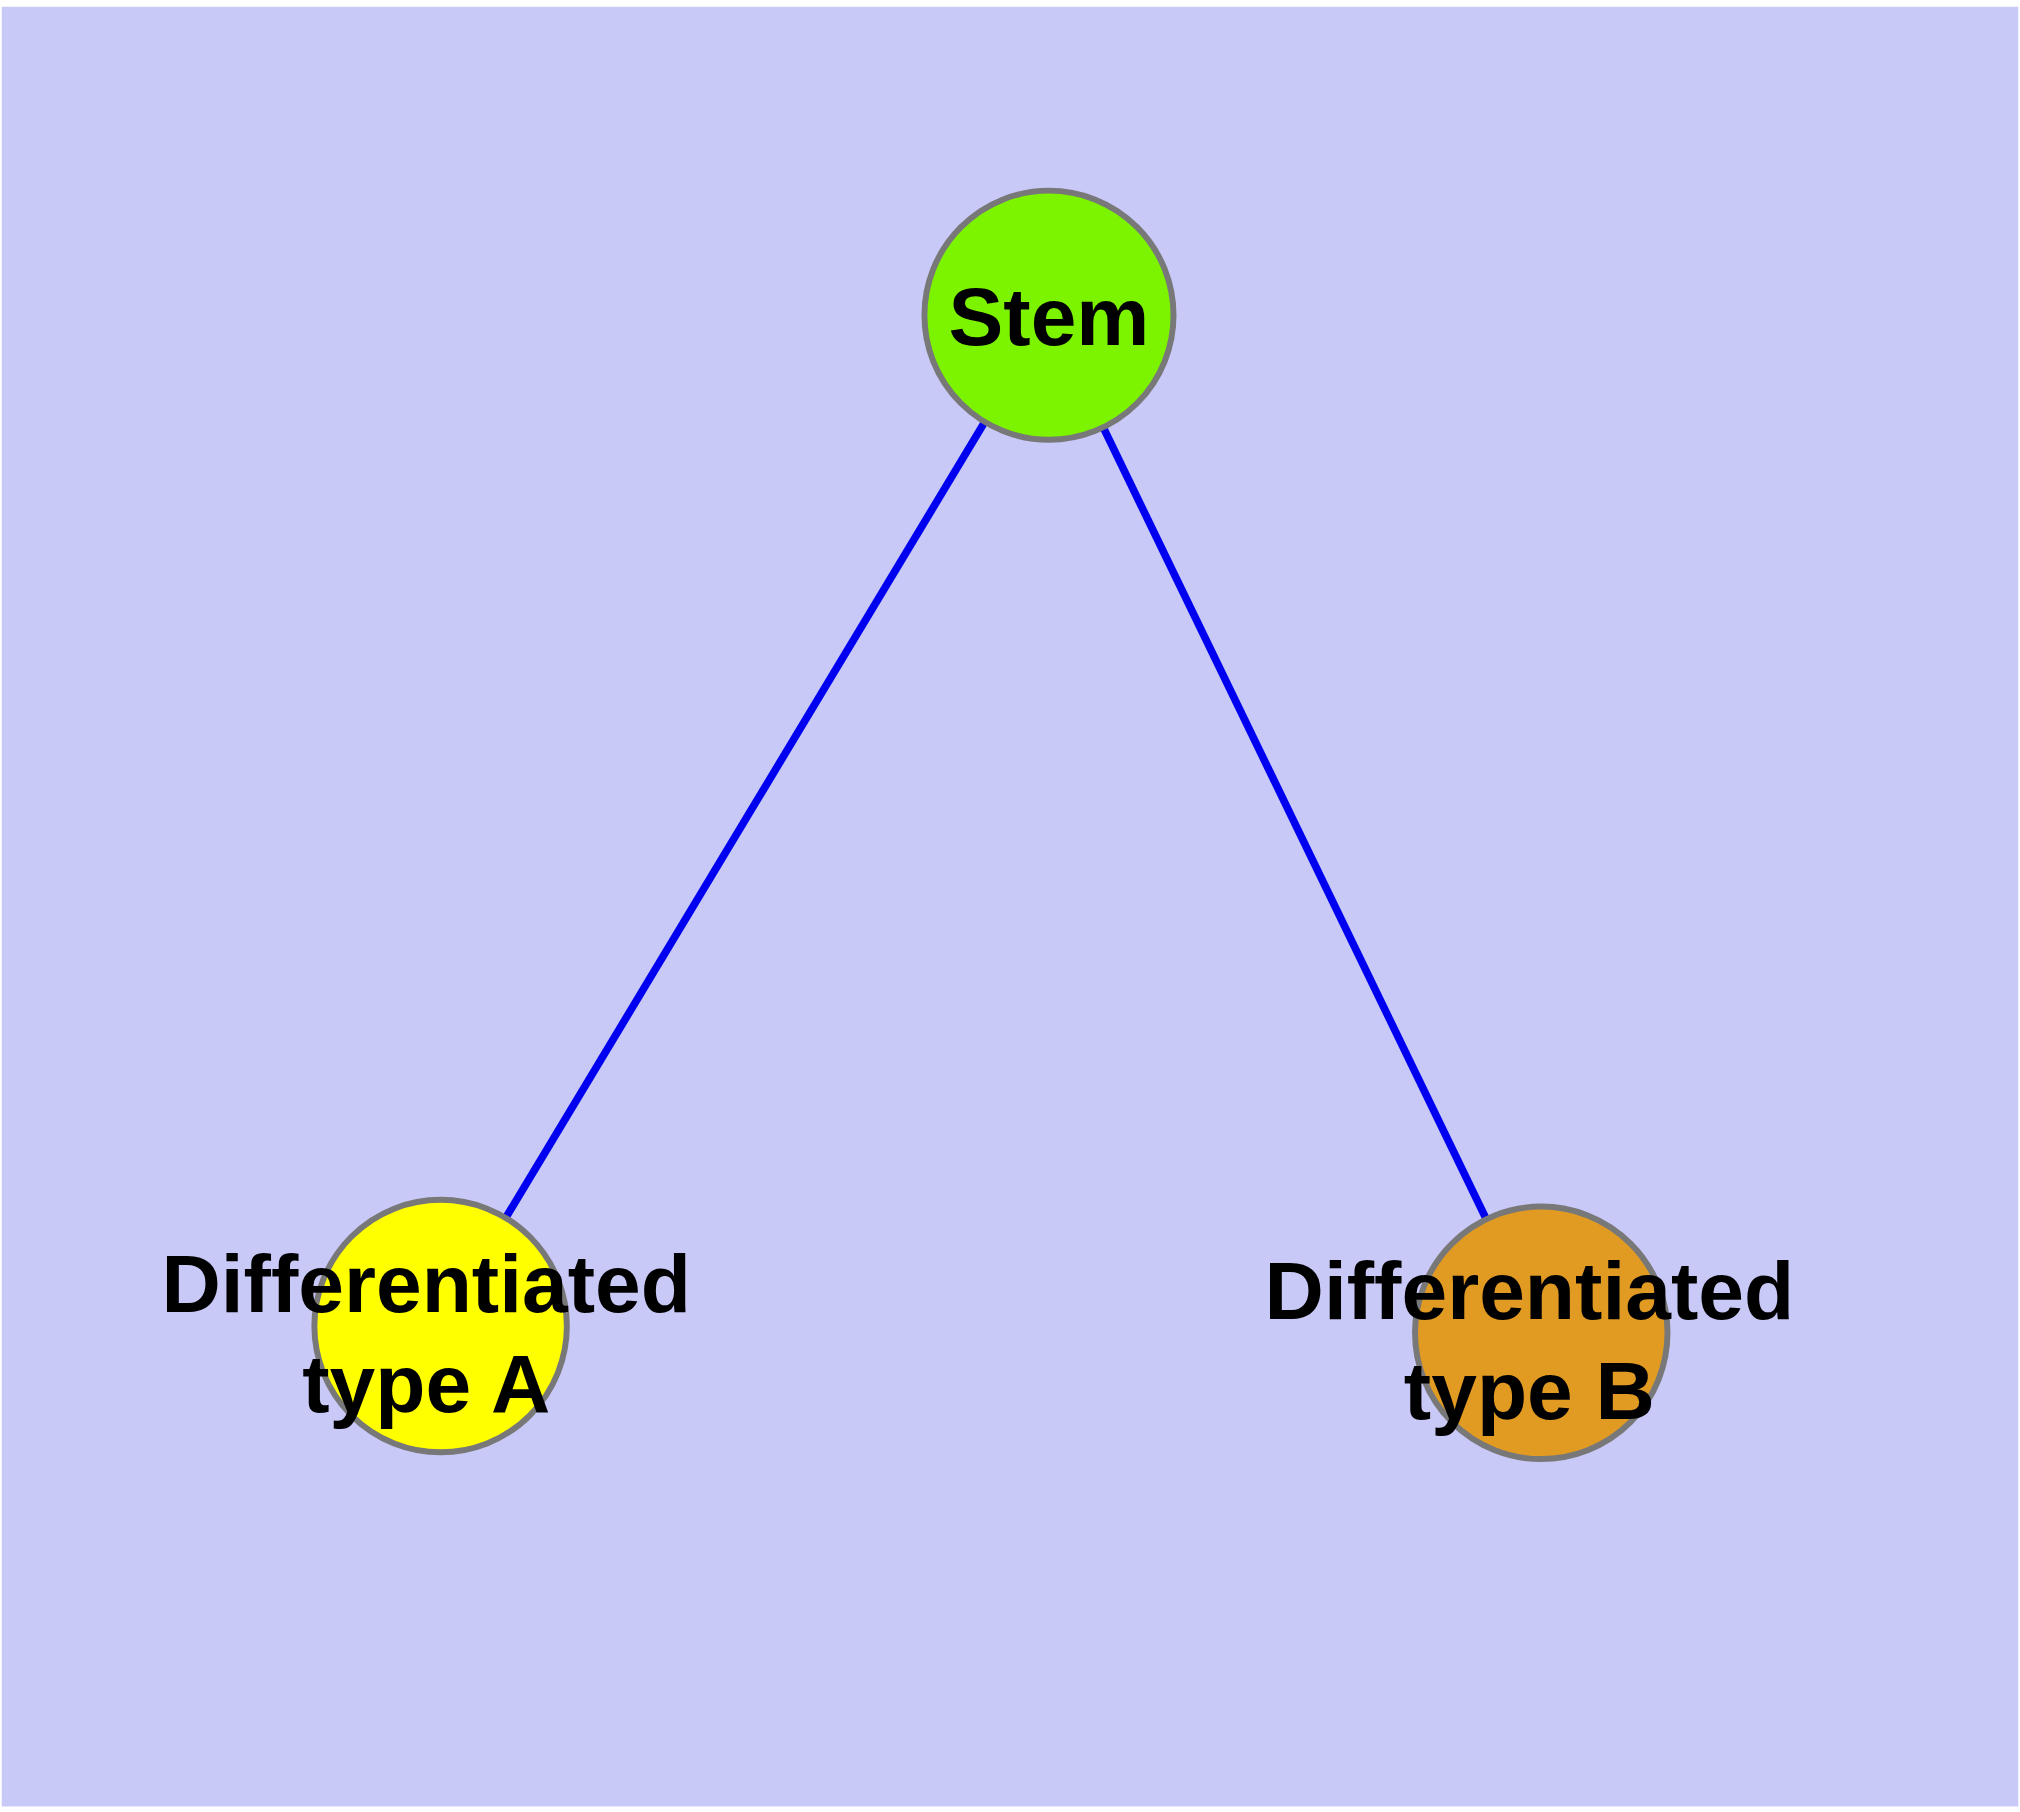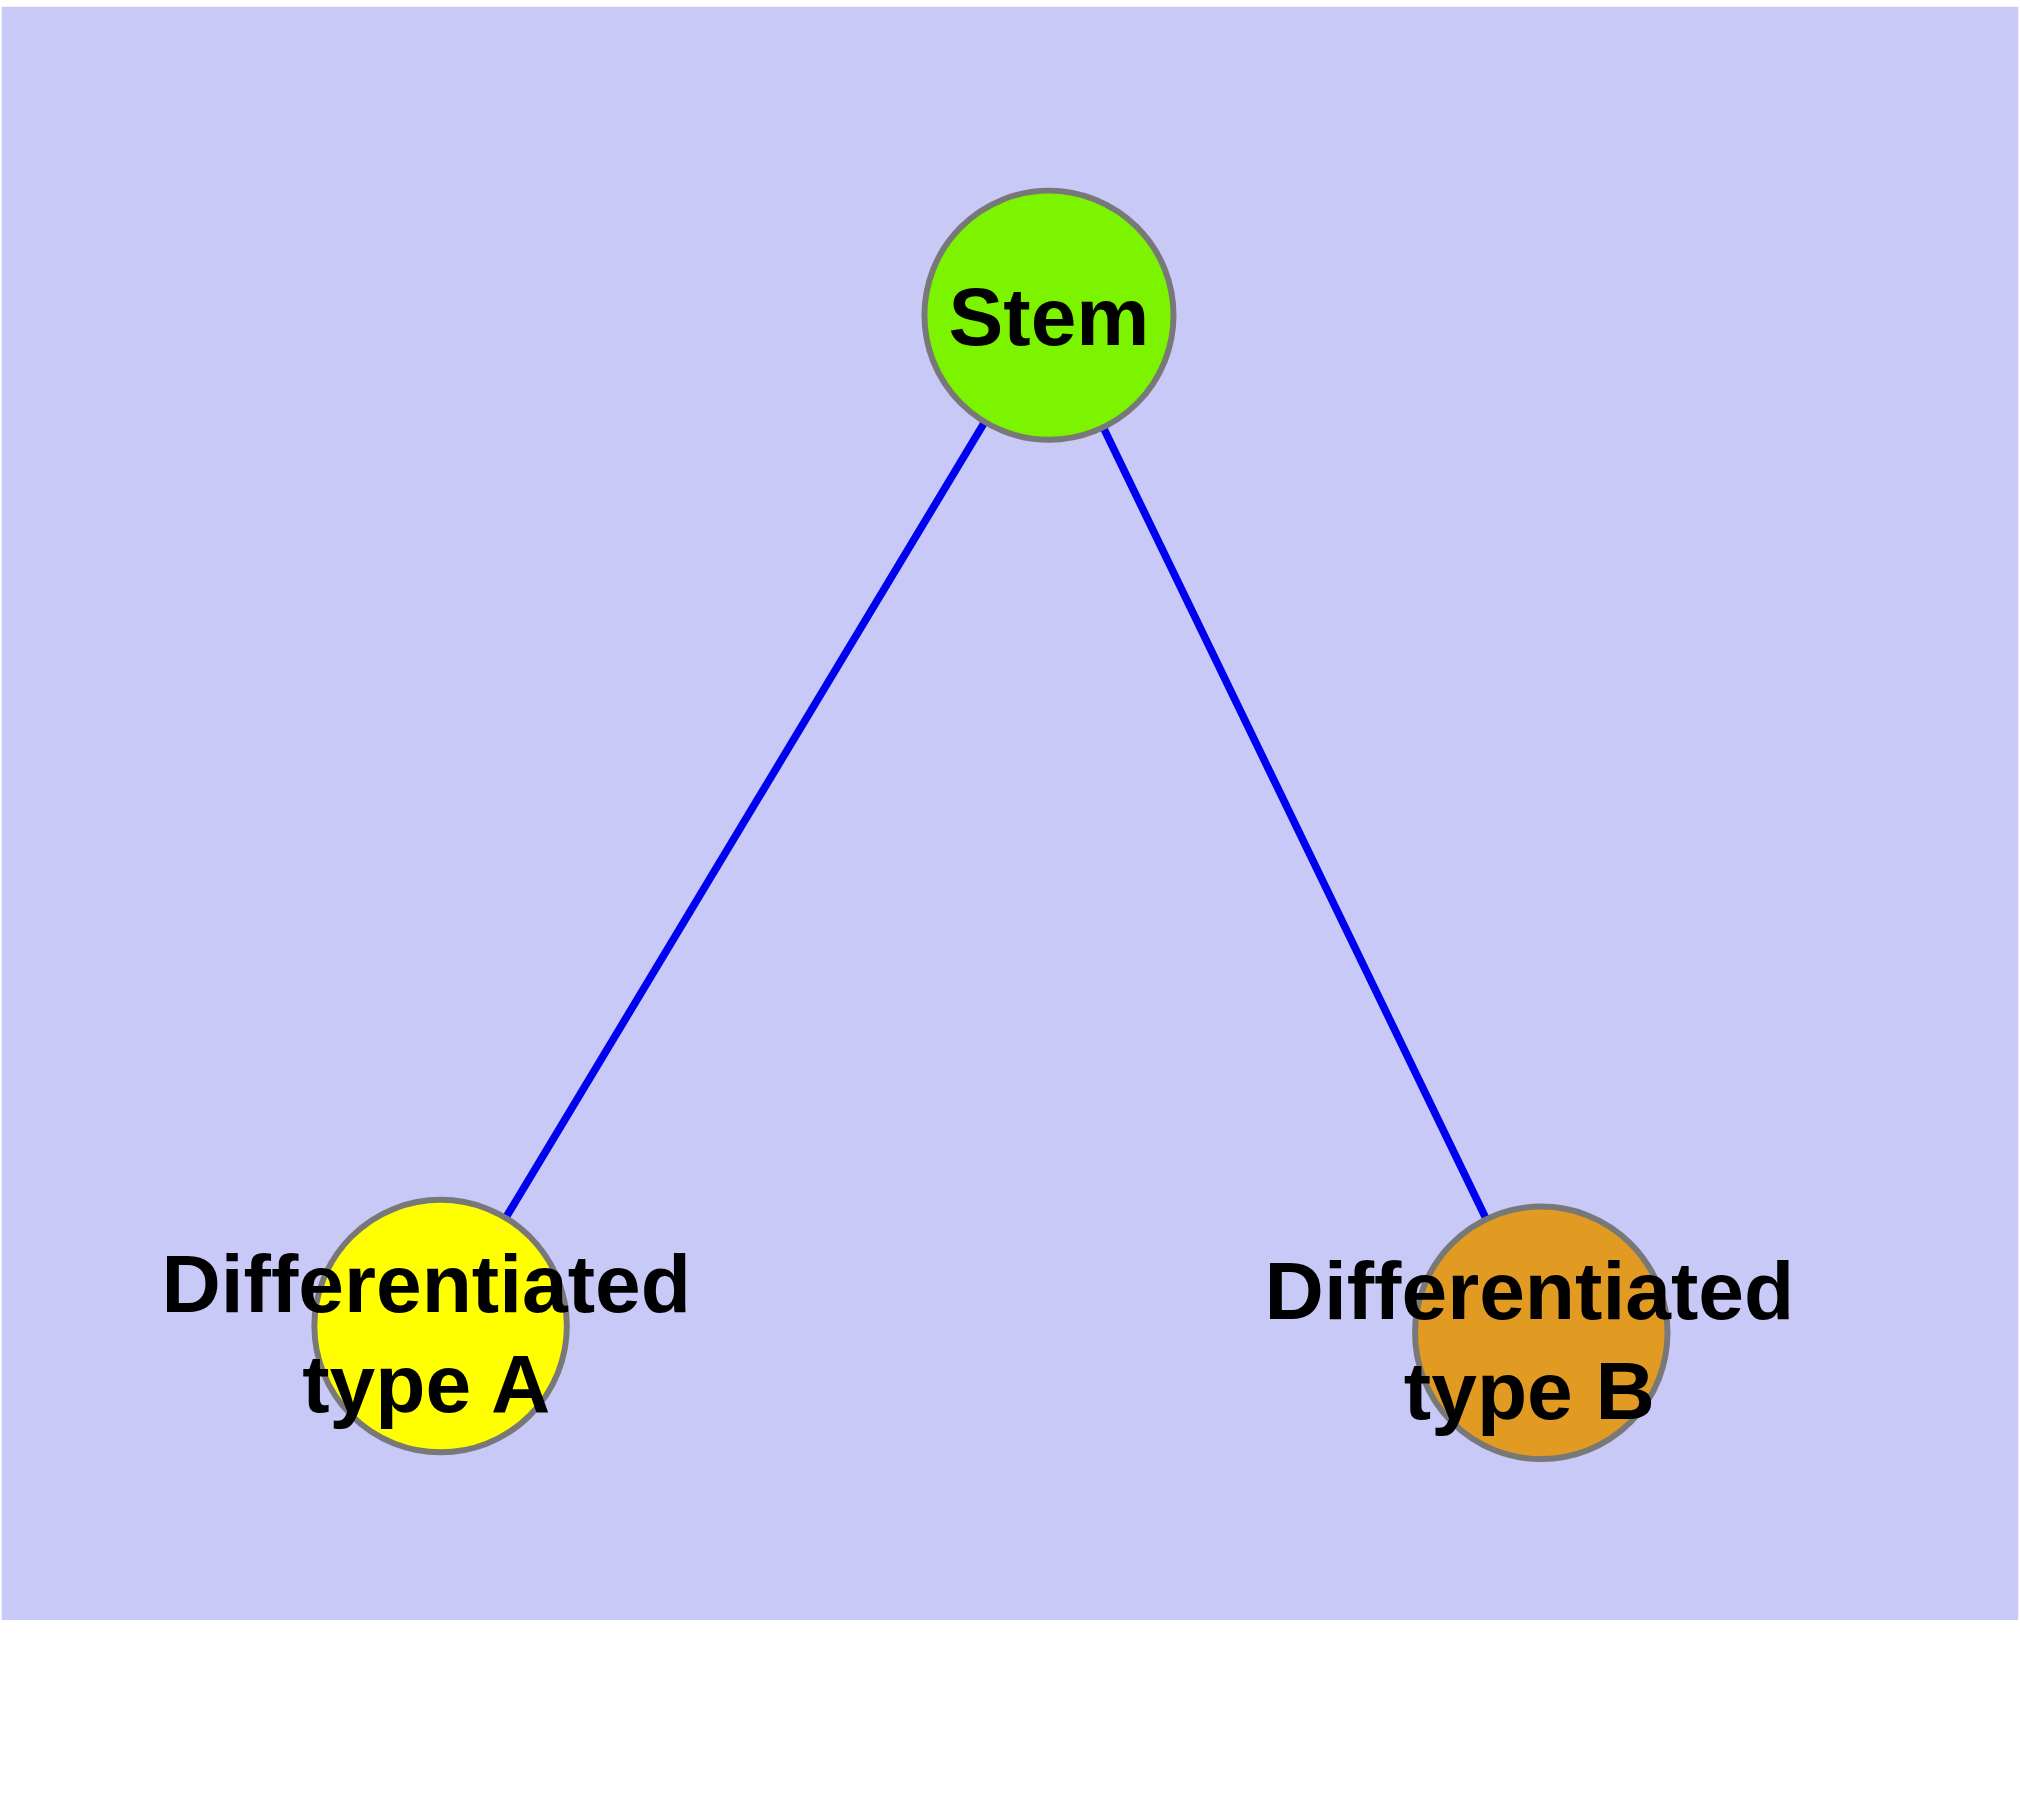--- a/index.html
+++ b/index.html
@@ -2,21 +2,21 @@
 <html style="font-size:13.6px"><head>
 <meta charset="utf-8">
 <style>
   html, body {
     margin: 0;
     padding: 0;
     background: #ffffff;
   }
   .diagram-wrap {
     width: 2021px;
-    height: 1620px;
+    height: 1812px;
     max-width: 100%;
   }
   svg {
     display: block;
     width: 100%;
     height: auto;
   }
   text.node-label {
     font-family: "Liberation Sans", "DejaVu Sans", sans-serif;
     font-weight: bold;

